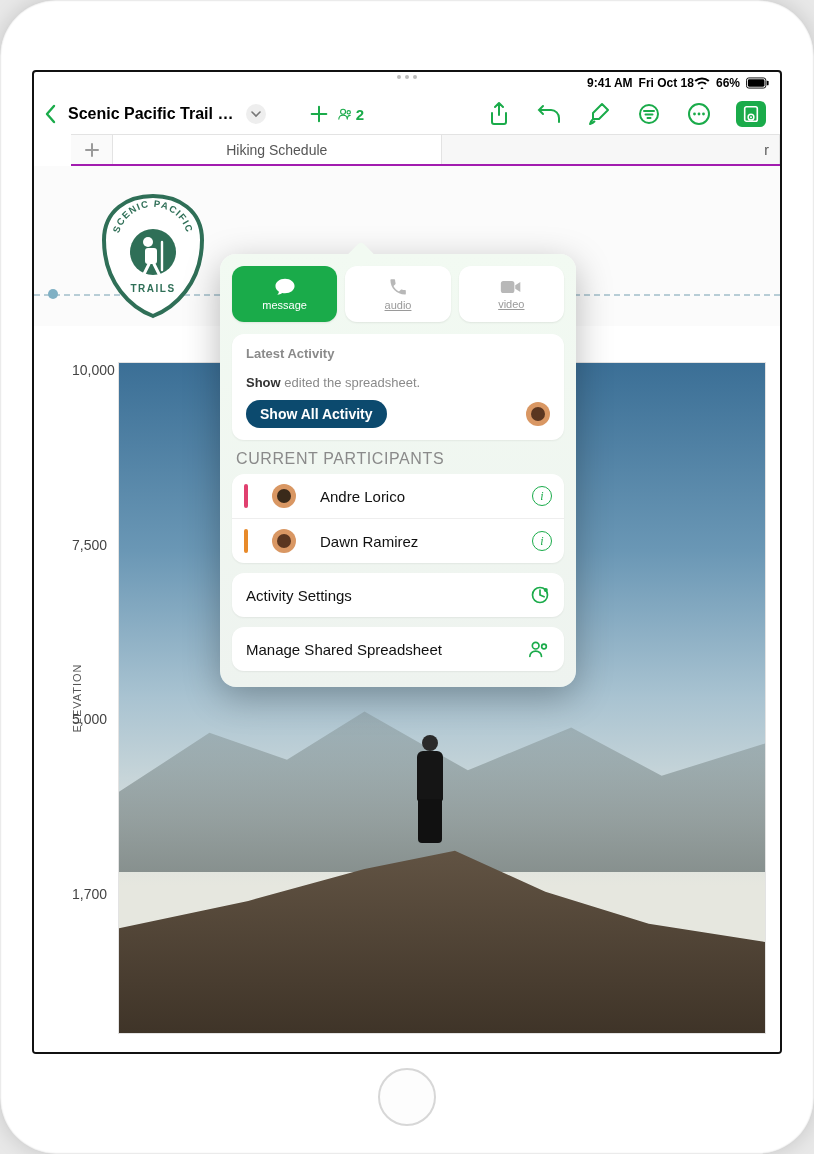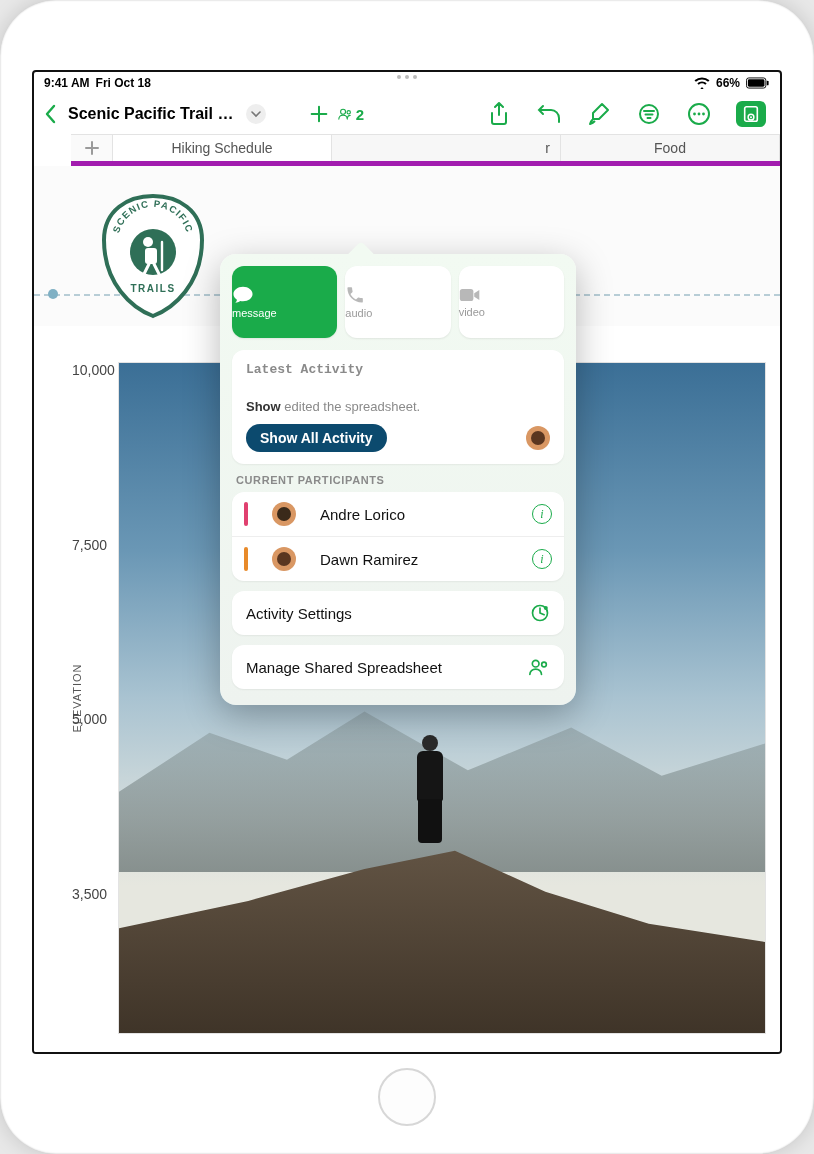--- a/index.html
+++ b/index.html
@@ -37,21 +37,21 @@
     border: 2px solid #111;
     border-radius: 4px;
     position: relative;
     overflow: hidden;
   }
   
   .status-bar {
     height: 22px;
     display: flex;
     align-items: center;
-    justify-content: space-between;
+    justify-content: flex-end;
     padding: 0 10px;
     font-size: 12px;
     font-weight: 600;
     color: #000;
   }
   .status-left { display:flex; gap:6px; align-items:center;}
   .status-right { display:flex; gap:6px; align-items:center;}
   .wifi-icon, .battery-icon { display:inline-flex; }
   
   .toolbar {
@@ -103,21 +103,21 @@
   .doc-mode {
     width:30px;height:26px;border-radius:6px;background:#1aab4a;
     display:flex;align-items:center;justify-content:center;color:#fff;
   }
   
   .sheet-tabs {
     height: 32px;
     display:flex;
     align-items:stretch;
     border-top:1px solid #e3e3e3;
-    border-bottom:5px solid #a21caf;
+    border-bottom:2px solid #a21caf;
     background:#fafafa;
     margin-left:37px;
   }
   .sheet-add {
     width:42px;display:flex;align-items:center;justify-content:center;
     border-right:1px solid #e3e3e3;color:#9a9a9a;
   }
   .sheet-tab {
     flex:1;display:flex;align-items:center;justify-content:center;
     font-size:14px;color:#555;border-right:1px solid #e3e3e3;
@@ -197,45 +197,45 @@
     box-shadow:0 10px 36px rgba(0,0,0,0.28);
     padding:12px;
   }
   .popover::before {
     content:"";position:absolute;top:-9px;left:132px;
     width:18px;height:18px;background:#f2faf2;transform:rotate(45deg);
     border-top-left-radius:4px;
   }
   .comm-row { display:flex;gap:8px;margin-bottom:12px; }
   .comm-btn {
-    flex:1;background:#fff;border-radius:12px;height:72px;
-    display:flex;flex-direction:column;justify-content:center;
+    flex:1;background:#fff;border-radius:12px;height:56px;
+    display:flex;flex-direction:column;align-items:center;justify-content:center;
     gap:2px;box-shadow:0 1px 2px rgba(0,0,0,0.08);
   }
   .comm-btn.active { background:#1aab4a;color:#fff; }
   .comm-btn .lbl { font-size:11px; }
-  .comm-btn:not(.active) .lbl { color:#9a9a9a; }
+  .comm-btn:not(.active) .lbl { color:#9a9a9a;text-decoration:underline; }
   .comm-btn:not(.active) svg { color:#b8b8b8; }
   .card {
     background:#fff;border-radius:12px;padding:12px 14px;margin-bottom:10px;
     box-shadow:0 1px 2px rgba(0,0,0,0.06);
   }
-  .latest-title { font-size:13px;color:#8a8a8a;font-weight:600;margin-bottom:22px;font-family:Liberation Mono, monospace;}
+  .latest-title { font-size:13px;color:#8a8a8a;font-weight:600;margin-bottom:14px;}
   .latest-text { font-size:13px;color:#8a8a8a;margin-bottom:10px;}
   .latest-text b { color:#333;font-weight:700;}
   .latest-row { display:flex;align-items:center;justify-content:space-between;}
   .pill-btn {
     background:#0c4a6e;color:#fff;border-radius:16px;padding:6px 14px;
     font-size:14px;font-weight:600;
   }
   .avatar { width:24px;height:24px;border-radius:50%;background:#d99763;
     display:flex;align-items:center;justify-content:center;overflow:hidden;}
   .avatar-inner { width:14px;height:14px;border-radius:50%;background:#5a3620;}
   .section-label {
-    font-size:11px;letter-spacing:0.6px;color:#8a8a8a;margin:4px 4px 6px 4px;font-weight:bold;
+    font-size:16px;letter-spacing:0.6px;color:#8a8a8a;margin:4px 4px 6px 4px;
   }
   .participants {
     background:#fff;border-radius:12px;box-shadow:0 1px 2px rgba(0,0,0,0.06);
     margin-bottom:10px;overflow:hidden;
   }
   .prow {
     display:flex;align-items:center;gap:24px;padding:10px 12px;
   }
   .prow + .prow { border-top:1px solid #eee; }
   .color-bar { width:4px;height:24px;border-radius:2px; }
@@ -362,23 +362,20 @@
       <div class="sheet-add">
         <svg width="16" height="16" viewBox="0 0 16 16">
             <path fill="none" stroke="currentColor" stroke-width="2" stroke-linecap="round" d="M8 2v12M2 8h12"></path>
           </svg>
       </div>
       <div class="sheet-tab active">
         <span>Hiking Schedule</span>
       </div>
       <div class="sheet-tab" style="justify-content:flex-end;padding-right:10px;">
         <span>r</span>
-      </div>
-      <div class="sheet-tab">
-        <span>Food</span>
       </div>
     </div>
 
     <div class="content">
       <div class="light-band"></div>
       <div class="dashed-line"></div>
       <div class="dashed-handle"></div>
 
       <svg class="badge-logo" viewBox="0 0 110 128">
         <path d="M55 4 C80 4 104 18 104 48 C104 92 76 116 55 124 C34 116 6 92 6 48 C6 18 30 4 55 4 Z" fill="#fff" stroke="#2f6f57" stroke-width="4"></path>
@@ -390,21 +387,21 @@
         <path d="M51 72 l-5 10 M56 72 l5 10" stroke="#fff" stroke-width="3" stroke-linecap="round"></path>
         <path d="M64 50 l0 28" stroke="#fff" stroke-width="2.4" stroke-linecap="round"></path>
         <text x="55" y="100" font-size="10" font-weight="700" fill="#2f6f57" text-anchor="middle" letter-spacing="1.5">TRAILS</text>
       </svg>
 
       <div class="chart-area">
         <div class="ylabel">ELEVATION</div>
         <div class="ytick" style="top:0%">10,000</div>
         <div class="ytick" style="top:26%">7,500</div>
         <div class="ytick" style="top:52%">5,000</div>
-        <div class="ytick" style="top:78%">3,500</div>
+        <div class="ytick" style="top:78%">1,700</div>
         <div class="photo">
           <div class="sky"></div>
           <div class="mountain-far"></div>
           <div class="fg-rock"></div>
           <div class="person">
             <div class="head"></div>
               <div class="torso"></div>
               <div class="legs"></div>
           </div>
         </div>

